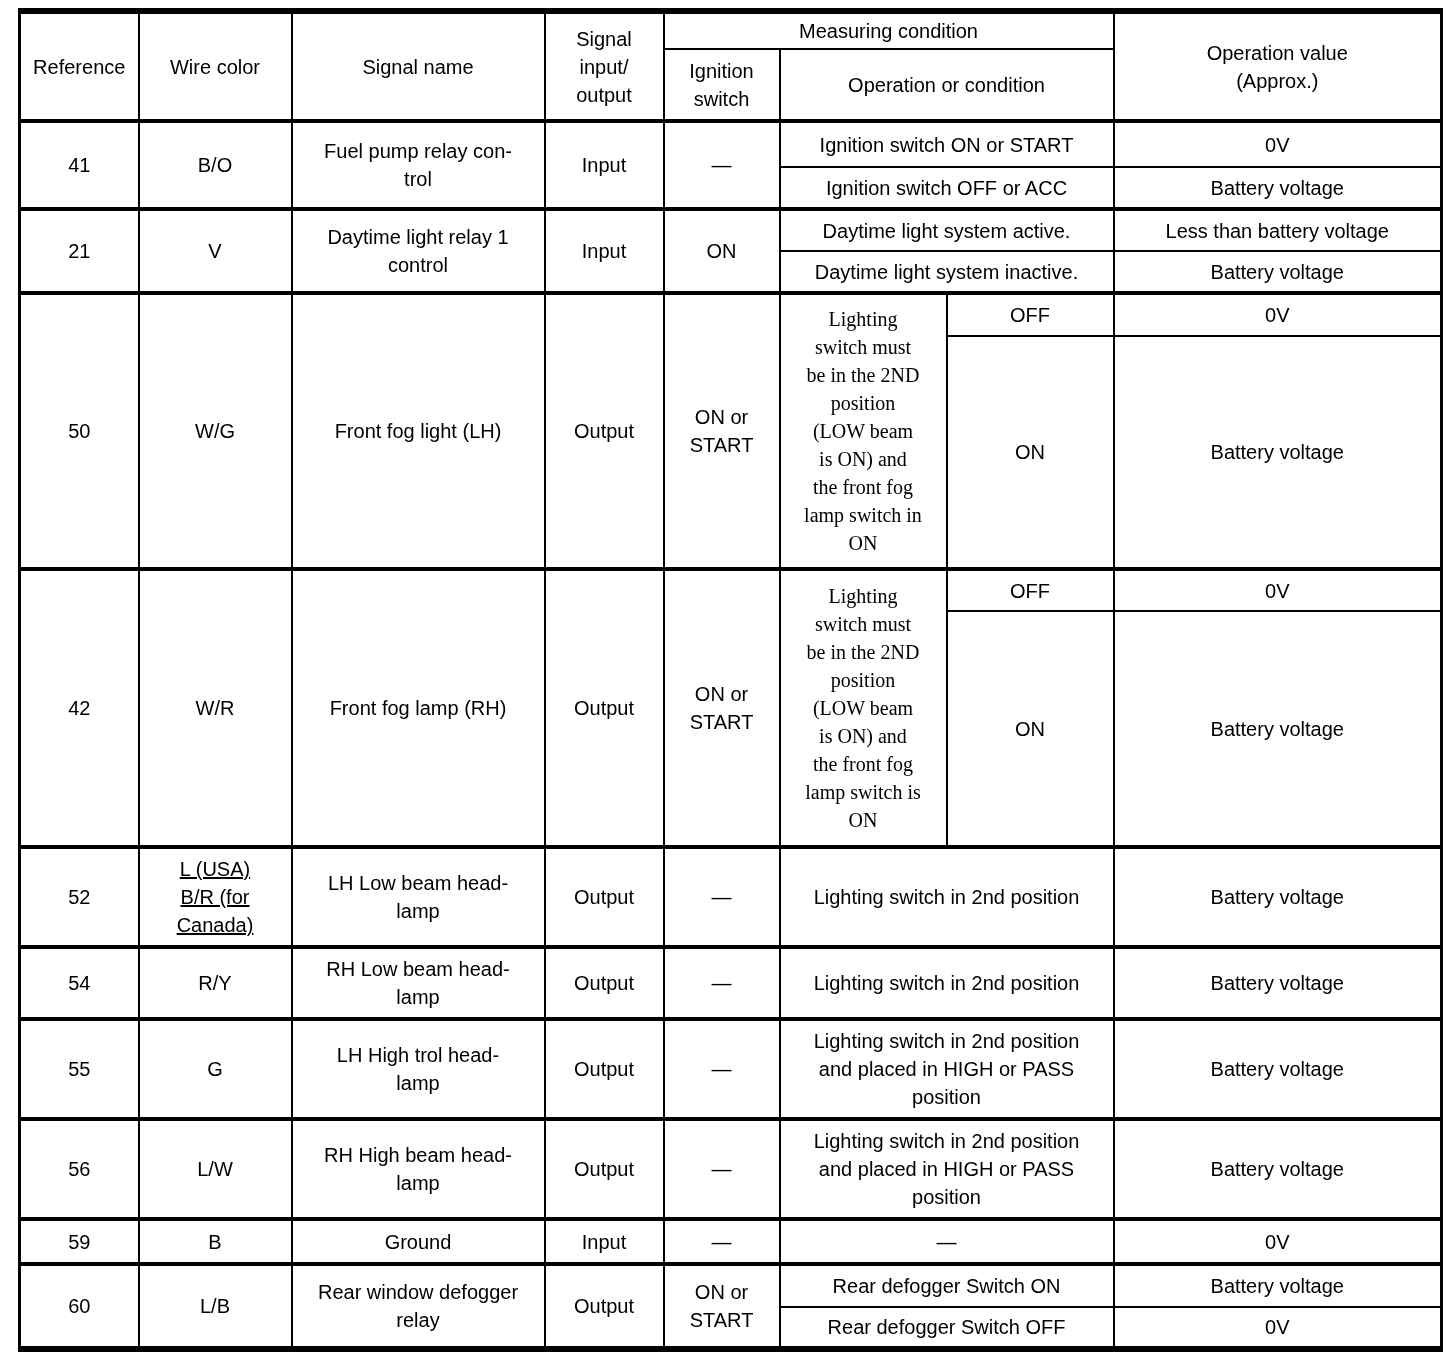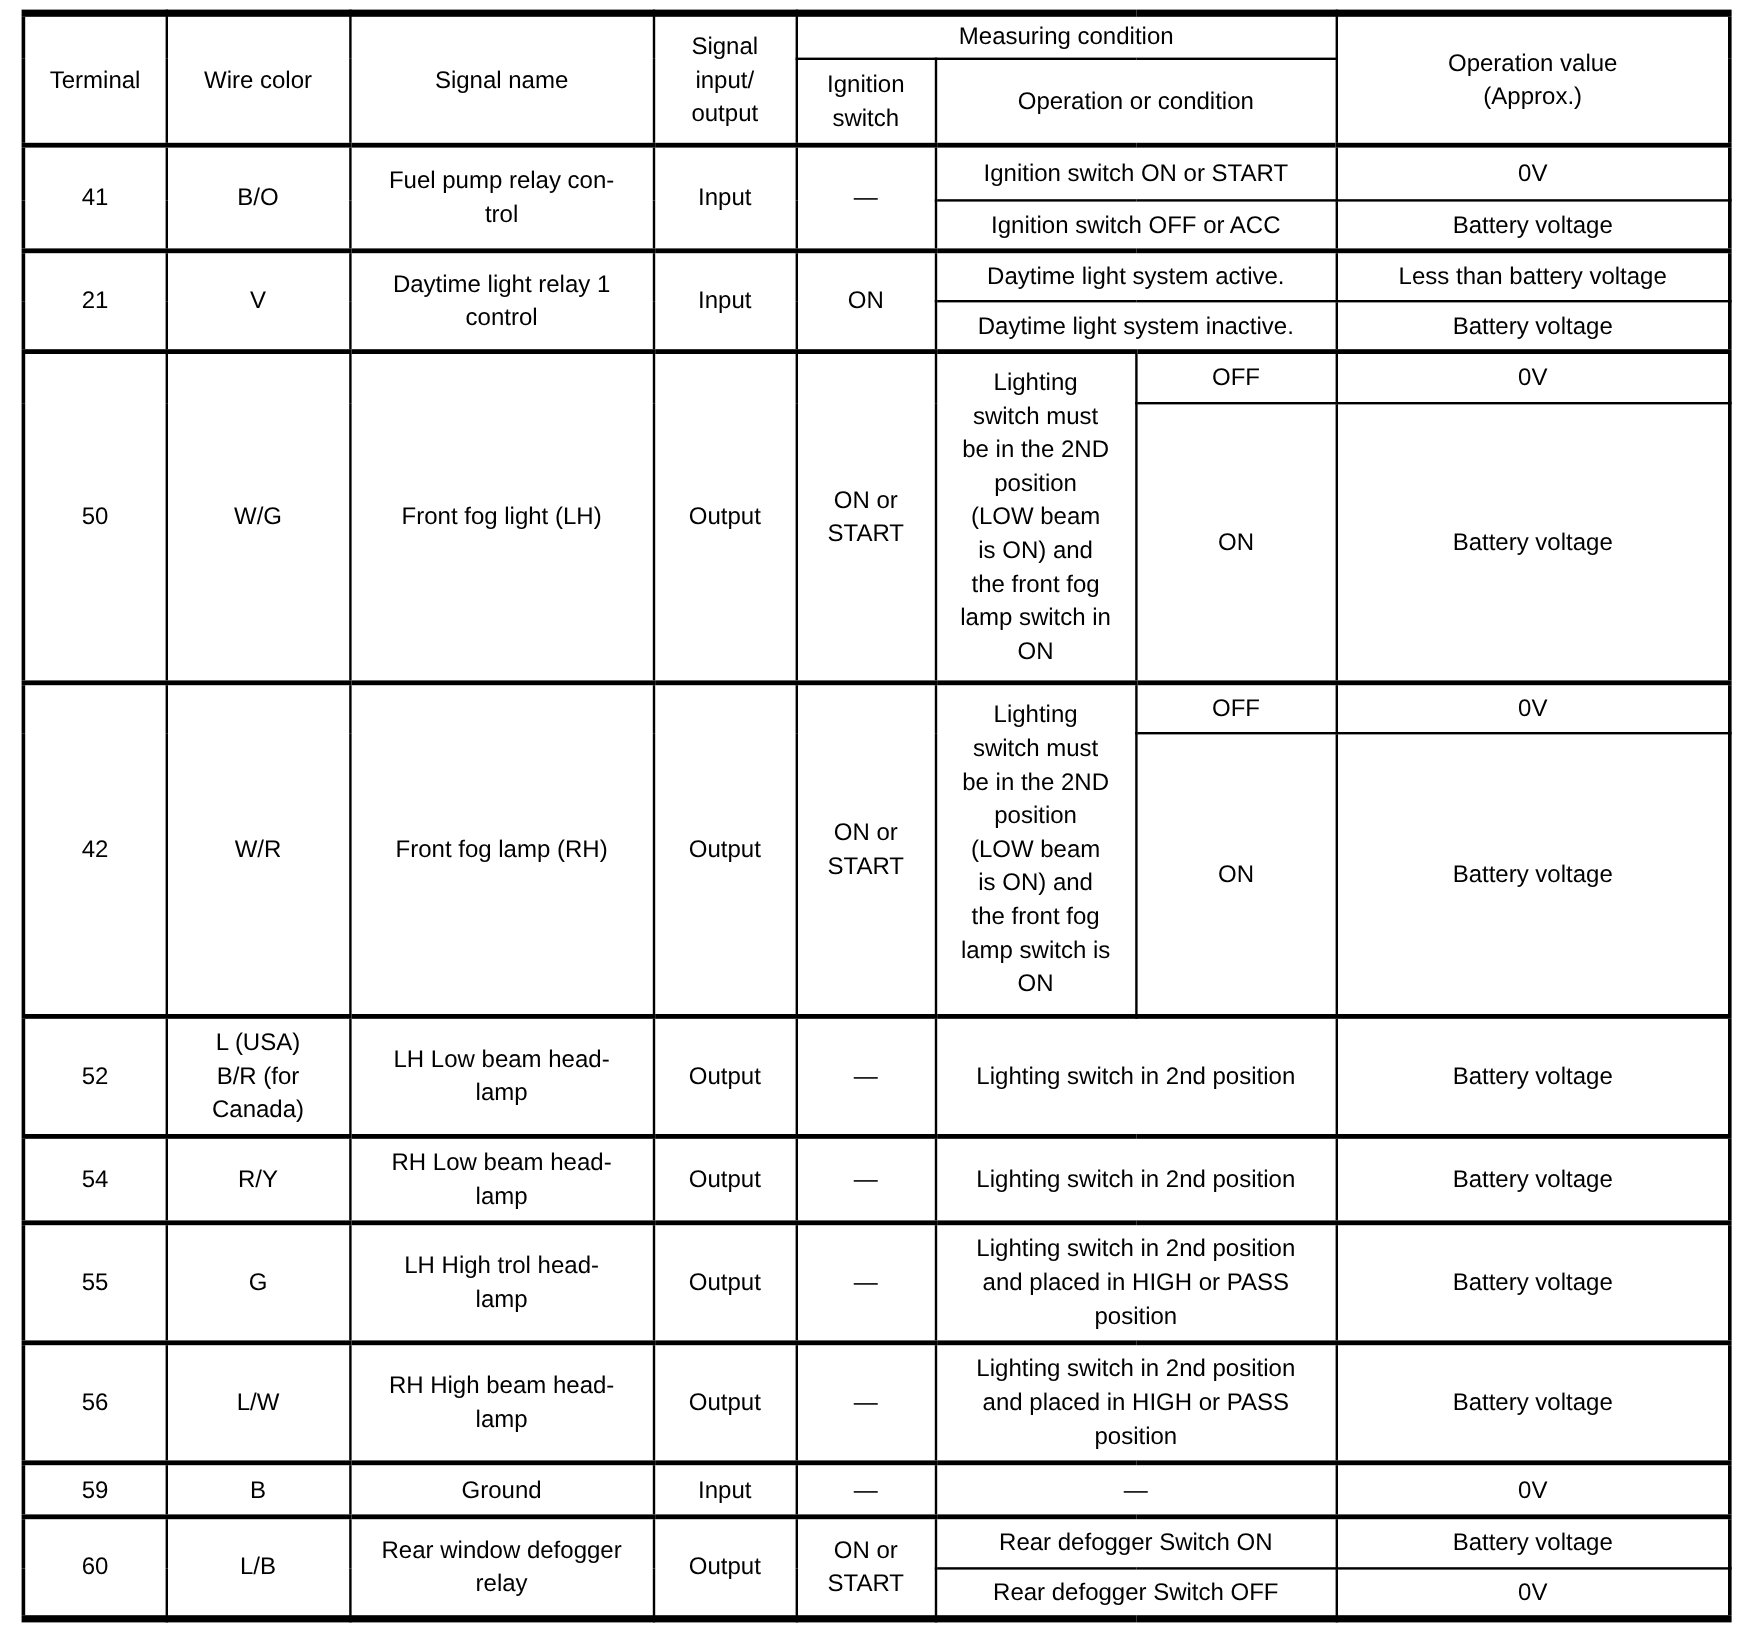--- a/index.html
+++ b/index.html
@@ -31,41 +31,42 @@
     overflow: hidden;
     white-space: pre-line;
   }
   .vtab th.hb { border-bottom-width: 4px; }
   .vtab tr.group > th, .vtab tr.group > td { border-top-width: 4px; }
   .left { text-align: left; padding-left: 13px; }
   .desc {
     vertical-align: top;
     padding-top: 4px;
     line-height: 33px;
-  }
-  .lh33 { line-height: 33px; }
+    font-family: Liberation Serif, serif;
+  }
+  .lh33 { line-height: 33px; text-decoration: underline; }
 </style>
 </head>
 <body>
 
 <table class="vtab">
   <colgroup>
     <col style="width:119px">
       <col style="width:153px">
       <col style="width:253px">
       <col style="width:119px">
     <col style="width:116px">
       <col style="width:167px">
       <col style="width:167px">
       <col style="width:328px">
   </colgroup>
 
   <tbody>
       <tr style="height:35px">
-    <th rowspan="2" class="hb">Terminal</th>
+    <th rowspan="2" class="hb">Reference</th>
     <th rowspan="2" class="hb">Wire color</th>
     <th rowspan="2" class="hb">Signal name</th>
     <th rowspan="2" class="hb">Signal
 input/
 output</th>
     <th colspan="3">Measuring condition</th>
     <th rowspan="2" class="hb">Operation value
 (Approx.)</th>
   </tr>
   <tr style="height:72px">

